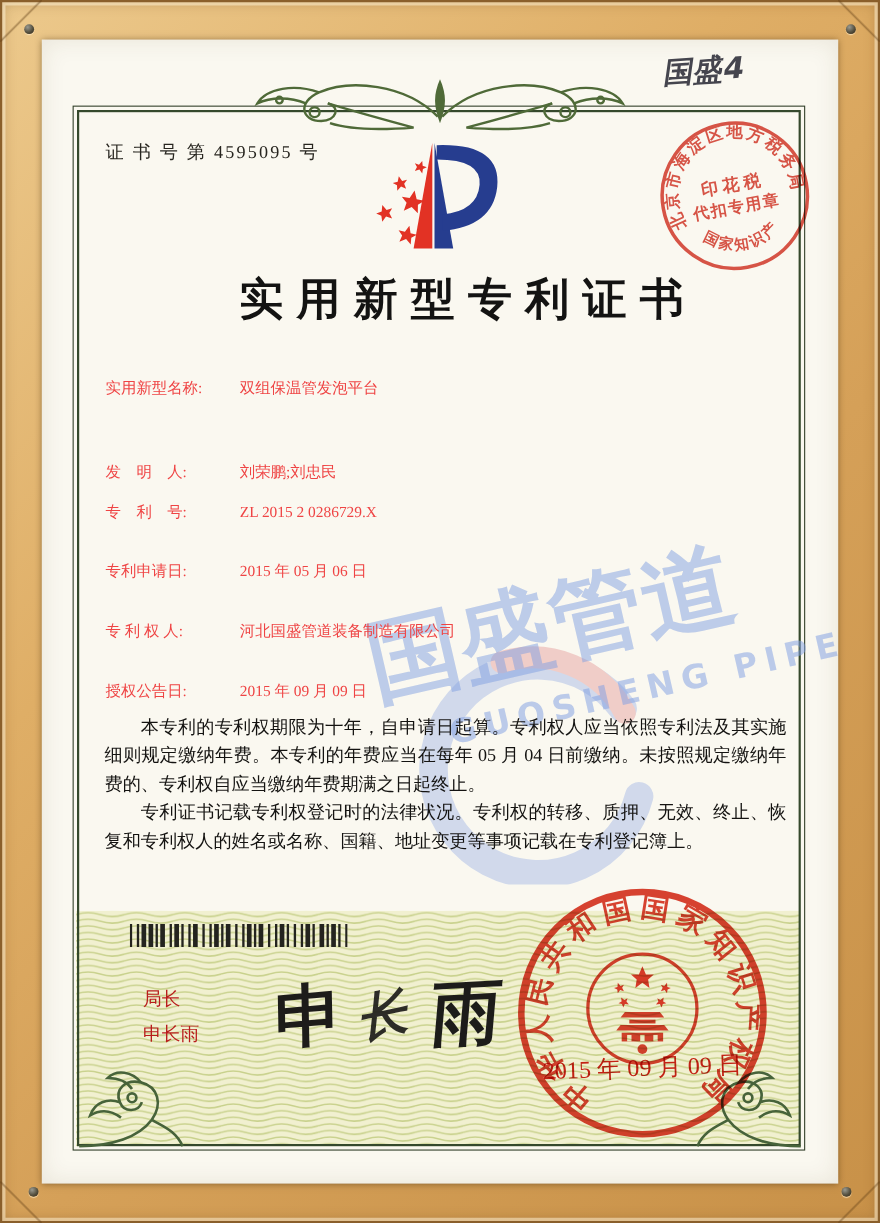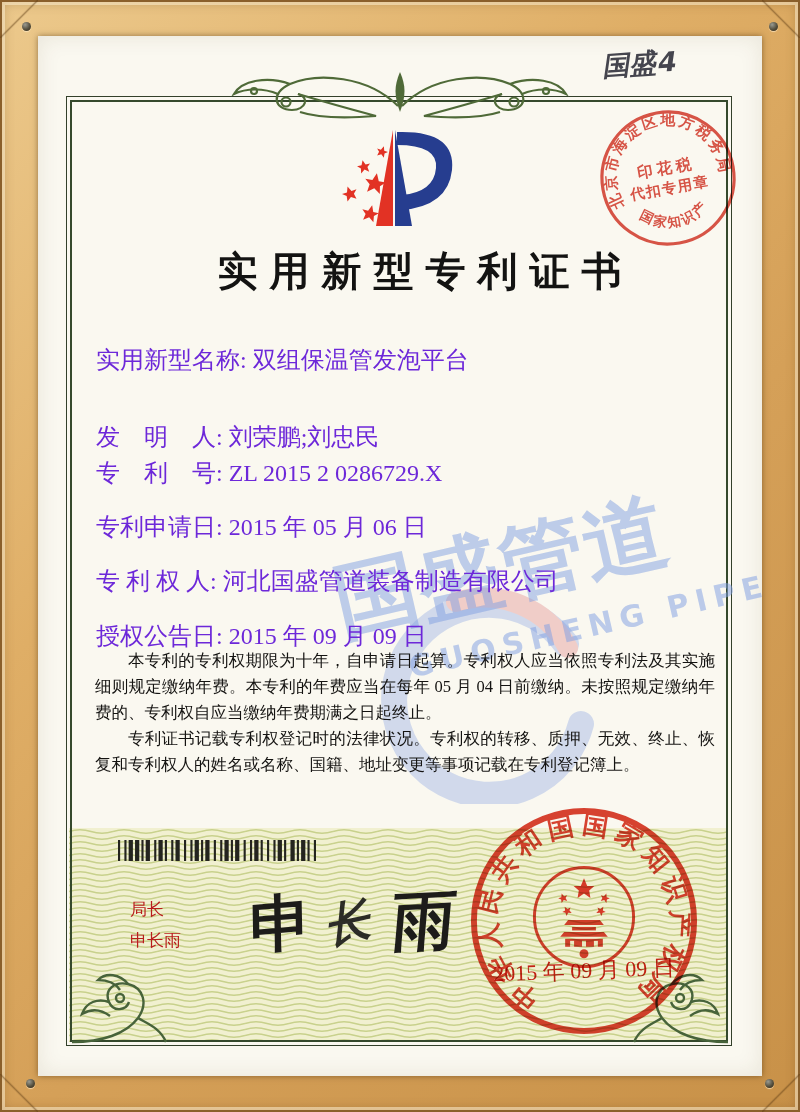--- a/index.html
+++ b/index.html
@@ -32,21 +32,21 @@
   .orn-corner.l{left:30px;top:936px;}
   .orn-corner.r{right:30px;top:936px;transform:scaleX(-1);}
   
   .certno{position:absolute;left:58px;top:92px;font-size:16.5px;letter-spacing:2px;color:#27251f;z-index:6;}
   .annot{position:absolute;left:566px;top:10px;font-size:27px;color:#45454e;z-index:6;
     transform:rotate(-4deg) skewX(-12deg);font-weight:600;font-family:"DejaVu Sans",sans-serif;}
   .logo{position:absolute;left:292px;top:82px;width:140px;height:118px;z-index:5;}
   .stamp{position:absolute;left:558px;top:70px;width:144px;height:144px;z-index:7;opacity:.92;transform:rotate(-10deg);mix-blend-mode:multiply;}
   .title{position:absolute;left:0;top:208px;width:763px;text-align:center;font-size:40px;font-weight:bold;
     letter-spacing:12px;text-indent:12px;color:#131312;z-index:6;}
-  .frow{position:absolute;left:58px;font-size:24px;color:#6d28d9;z-index:6;white-space:nowrap;}
+  .frow{position:absolute;left:58px;font-size:14px;color:#ef4444;z-index:6;white-space:nowrap;}
   .frow .flabel{display:inline-block;min-width:116px;}
   .frow .fvalue{margin-left:6px;}
   .paras{position:absolute;left:57px;top:612px;width:620px;font-size:16.5px;line-height:26px;
     text-align:justify;color:#141311;z-index:6;}
   .paras p{margin:0;text-indent:2em;}
   
   .wmark{position:absolute;left:296px;top:462px;width:450px;z-index:5;transform:rotate(-13deg);transform-origin:center;pointer-events:none;}
   .wmark .cn{font-size:84px;font-weight:bold;letter-spacing:1px;color:rgba(128,160,226,.50);
     font-family:"DejaVu Sans",sans-serif;white-space:nowrap;}
   .wmark .en{font-size:30px;font-weight:bold;letter-spacing:7px;color:rgba(128,160,226,.52);
@@ -129,20 +129,21 @@
       <path d="M4 70 C 34 70, 58 62, 70 46 C 80 32, 76 16, 60 12 C 46 9, 36 18, 41 30 C 45 40, 58 39, 61 30"></path>
       <path d="M60 12 C 52 2, 38 0, 30 8 C 40 8, 48 12, 52 18"></path>
       <path d="M41 30 C 30 26, 18 30, 14 42 C 24 36, 34 38, 42 44"></path>
       <circle cx="52" cy="26" r="4"></circle>
       <path d="M70 46 C 80 52, 92 56, 98 70"></path>
     </g>
   </svg>
 
   <div class="annot">国盛4</div>
 
+  <div class="certno">证 书 号 第 4595095 号</div>
 
   <svg class="logo" viewBox="0 0 140 118">
     <defs>
       <path id="star" d="M0,-1 L0.294,-0.309 L0.951,-0.309 L0.476,0.118 L0.588,0.809 L0,0.382 L-0.588,0.809 L-0.476,0.118 L-0.951,-0.309 L-0.294,-0.309 Z" fill="#e23224"></path>
     </defs>
     <polygon points="63,12 46,108 63,108" fill="#e23224"></polygon>
     <polygon points="65,12 65,108 82,108" fill="#263d8f"></polygon>
     <path d="M67 14 Q 126 12 122 52 Q 118 88 72 92 L 72 77 Q 104 74 106 50 Q 108 27 67 27 Z" fill="#263d8f"></path>
     <use href="#star" transform="translate(52,34) scale(6) rotate(18)"></use>
     <use href="#star" transform="translate(34,49) scale(7) rotate(-12)"></use>

